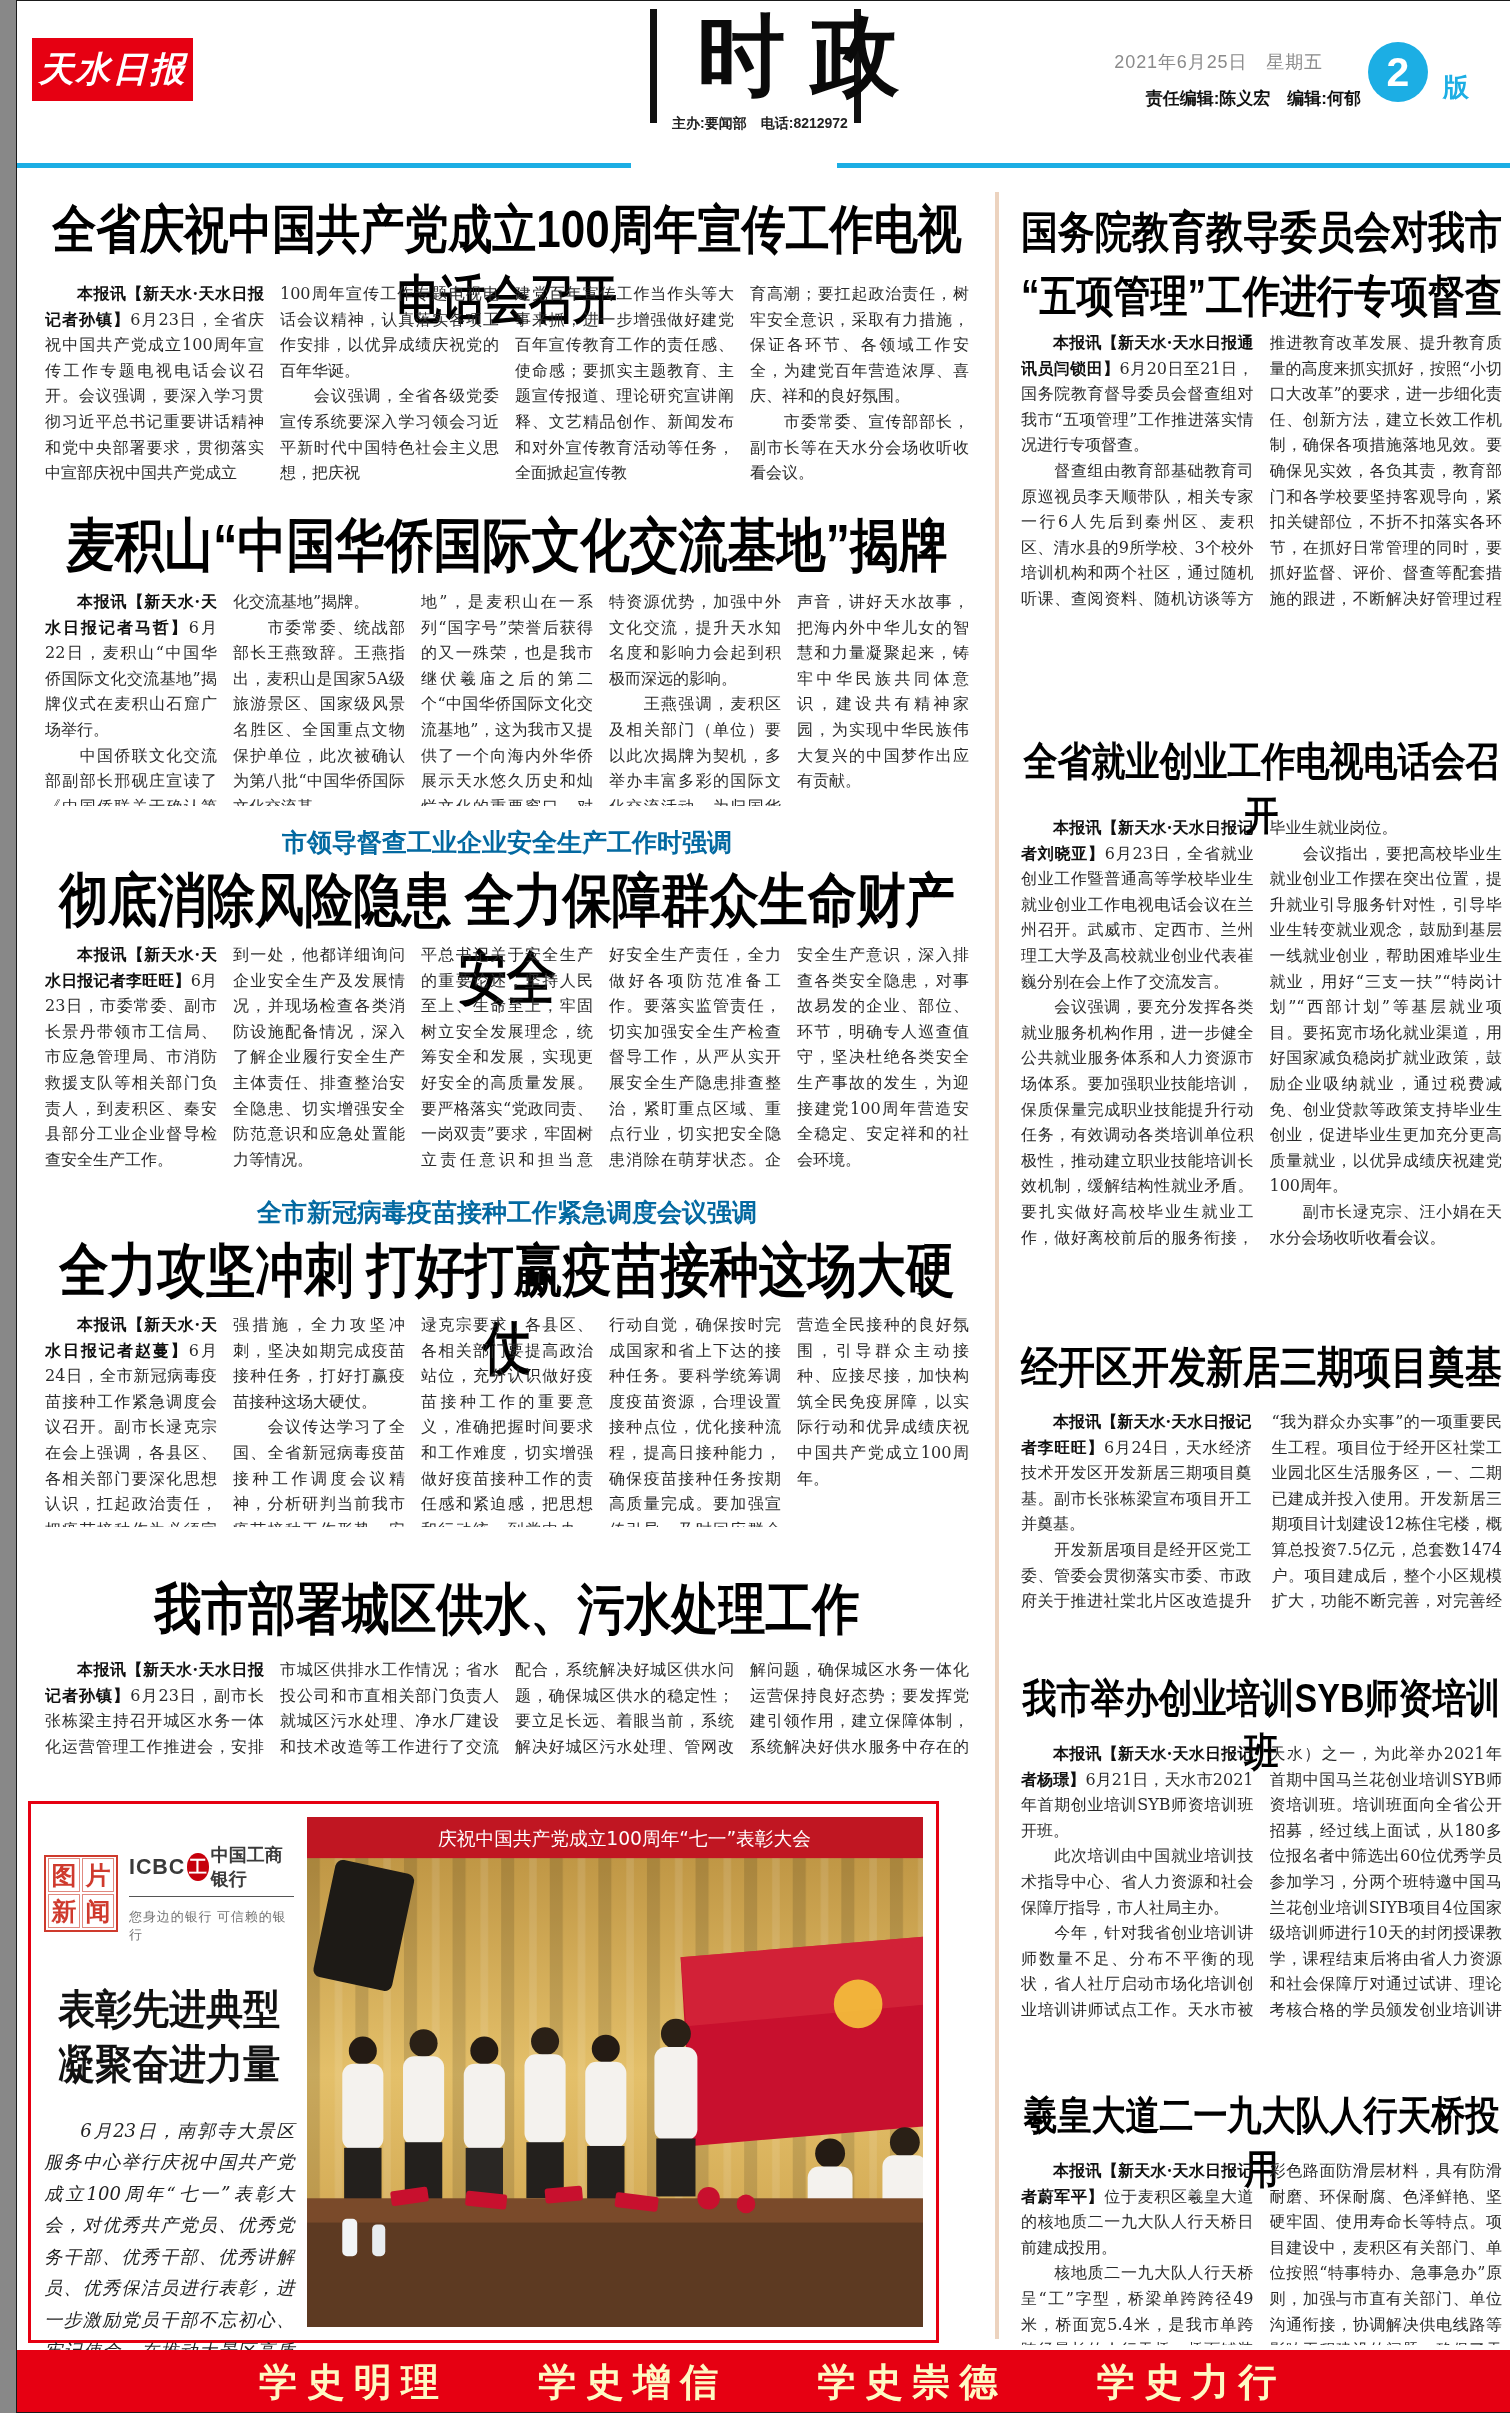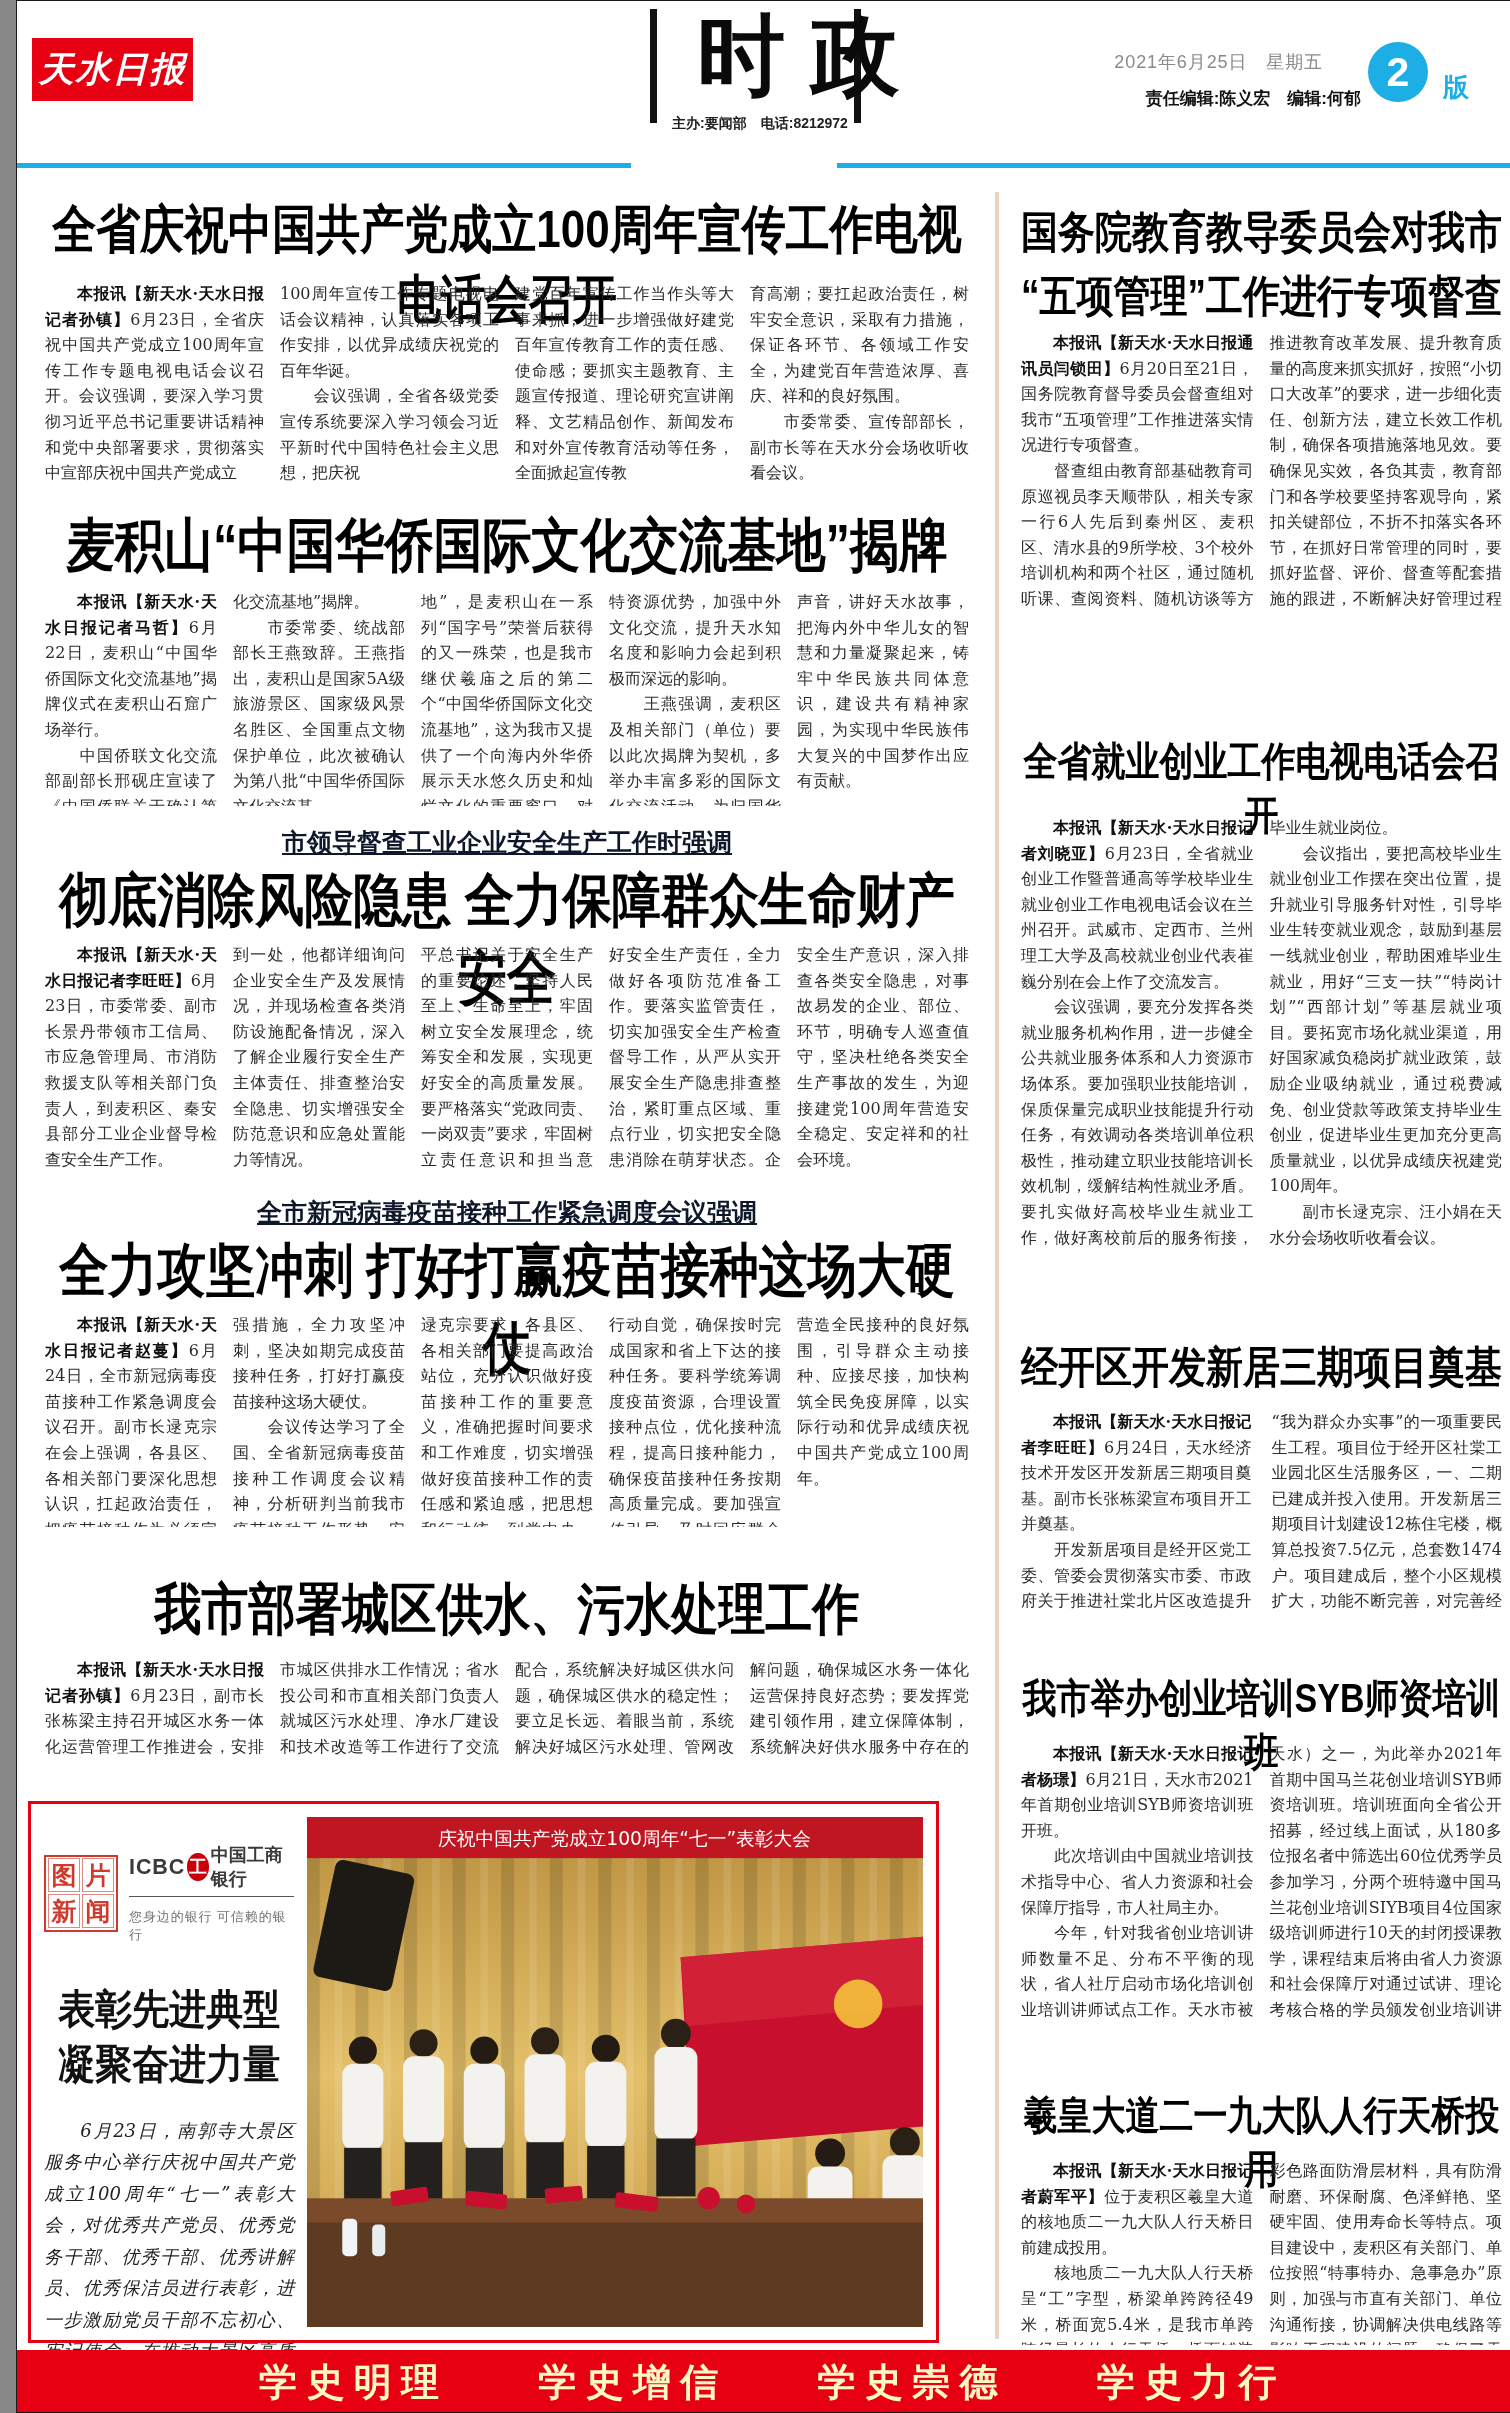--- a/index.html
+++ b/index.html
@@ -22,21 +22,21 @@
   .mast-editors{position:absolute;right:149px;top:86px;font-size:17px;color:#111;font-weight:bold;
         font-family:"Liberation Sans",sans-serif;}
   .page-circle{position:absolute;right:82px;top:41px;width:60px;height:60px;border-radius:50%;
         background:#1caee4;color:#fff;font-size:41px;font-weight:bold;text-align:center;
         line-height:60px;font-family:"Liberation Sans",sans-serif;}
   .page-label{position:absolute;right:41px;top:69px;color:#1caee4;font-size:26px;font-weight:bold;
         font-family:"DejaVu Serif",serif;}
   .rule{position:absolute;top:162px;height:4.7px;background:#1caee4;}
   
   .kicker{position:absolute;width:924px;text-align:center;font-size:25px;font-weight:bold;
-        color:#0f172a;font-family:"Liberation Sans",sans-serif;text-decoration:underline;}
+        color:#0369a1;font-family:"Liberation Sans",sans-serif;}
   .head{position:absolute;text-align:center;color:#000;font-weight:900;
         font-family:"Liberation Sans",sans-serif;transform:scaleY(1.18);transform-origin:top;}
   .cols{position:absolute;display:flex;gap:16px;overflow:hidden;}
   .col{flex:1;overflow:hidden;font-size:16px;line-height:1.6;text-align:justify;color:#2b2b2b;
         white-space:pre-wrap;font-family:"DejaVu Serif",serif;}
   .col p{margin:0;}
   .lead-first{text-indent:2em;}
   .lead-bold{font-weight:bold;color:#111;}
   .vdivider{position:absolute;background:#ecd3bf;}
   

